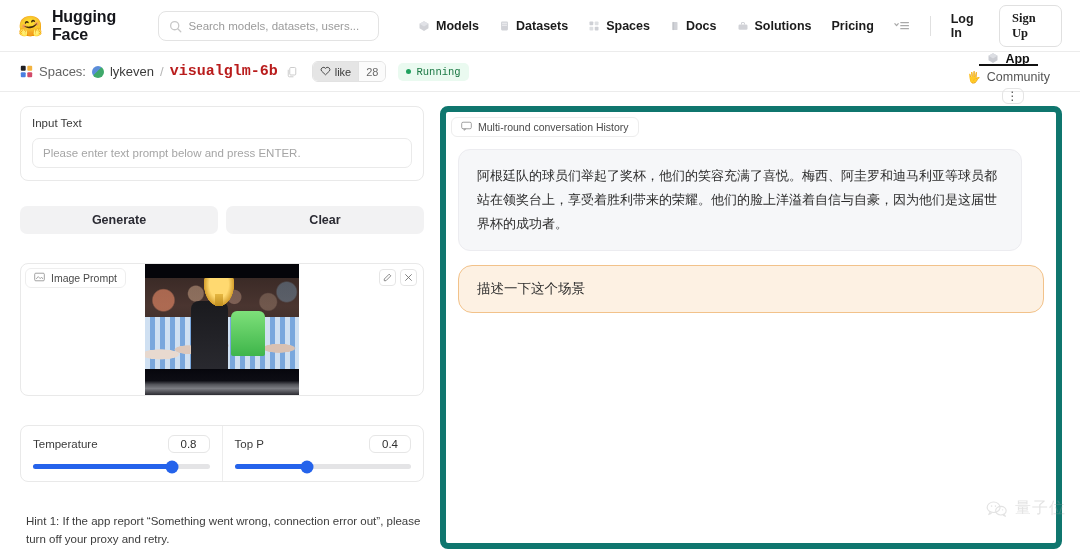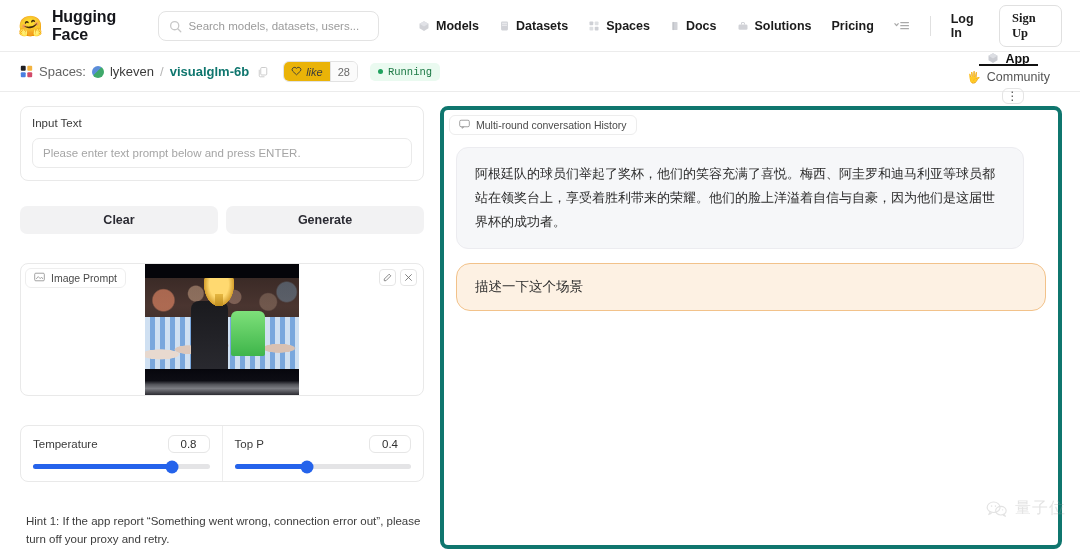--- a/index.html
+++ b/index.html
@@ -69,31 +69,31 @@
   .bc { display: flex; align-items: center; gap: 6px; font-size: 13px; }
   .bc-ic { width: 13px; height: 13px; }
   .bc-label { color: #656565; }
   .bc-avatar {
     width: 12px; height: 12px; border-radius: 50%;
     background: linear-gradient(135deg, #5b8dd9 0%, #5b8dd9 45%, #3fa96b 46%, #3fa96b 100%);
     display: inline-block;
   }
   .bc-user { color: #3b3b3b; }
   .bc-sep { color: #b5b5b5; }
-  .bc-repo { font-weight: bold; color: #0f766e; font-family: Liberation Sans, sans-serif; font-size: 13px; }
+  .bc-repo { font-weight: bold; color: #b91c1c; font-family: Liberation Mono, monospace; font-size: 15px; }
   .copy-ic { width: 12px; height: 12px; opacity: .45; cursor: pointer; margin-left: 2px; }
 
   .like-group {
     display: flex; align-items: center; margin-left: 14px;
     border: 1px solid #e2e2e2; border-radius: 6px; overflow: hidden; height: 21px;
   }
   .like-btn {
     display: flex; align-items: center; gap: 4px;
     padding: 0 7px; font-size: 11px; color: #3c3c3c; height: 100%;
-    cursor: pointer; background: #eab308; font-style: italic;
+    cursor: pointer; background: #e5e5e5;
   }
   .like-count {
     padding: 0 7px; font-size: 11px; color: #6a6a6a; height: 100%;
     display: flex; align-items: center; border-left: 1px solid #e2e2e2;
     background: #fbfbfb;
   }
   .status-pill {
     margin-left: 12px; display: flex; align-items: center; gap: 5px;
     background: #eafaf0; color: #1d7a46; border-radius: 5px;
     padding: 3px 8px; font-size: 10.5px;
@@ -247,21 +247,21 @@
     background: #2563eb; transform: translate(-50%, -50%); cursor: pointer;
   }
 
   .hint {
     font-size: 11.5px; color: #3c3c3c; line-height: 1.55;
     padding: 2px 2px 0 6px; max-width: 470px;
   }
 
   
   .chat-card {
-    height: 100%; border: 4px solid #0f766e; border-radius: 8px;
+    height: 100%; border: 6px solid #0f766e; border-radius: 8px;
     background: #fff; position: relative; padding: 4px;
   }
   .chat-tag {
     display: inline-flex; align-items: center; gap: 6px;
     background: #fff; border: 1px solid #ededed; border-radius: 6px;
     padding: 3px 9px; font-size: 10.5px; color: #4a4a4a;
     margin: 1px 0 12px 1px;
   }
   .bubble-row { padding: 0 8px; margin-bottom: 14px; }
   .bubble-user {
@@ -433,22 +433,22 @@
 <div class="app">
 
   <div class="col-left">
 
     <div class="card input-block">
       <div class="field-label">Input Text</div>
       <input class="text-input" type="text" placeholder="Please enter text prompt below and press ENTER." style="">
     </div>
 
     <div class="btn-row">
+      <button class="gr-btn">Generate</button>
       <button class="gr-btn">Clear</button>
-      <button class="gr-btn">Generate</button>
     </div>
 
     <div class="img-card">
       <div class="img-tag">
         <span>
           <svg viewBox="0 0 16 14" width="11" height="10">
               <rect x="1" y="1.5" width="14" height="11" rx="1.6" fill="none" stroke="#8e8e8e" stroke-width="1.2"></rect>
               <path d="m3 10 3.2-3.6L9 9.4l2-2.2 2 2.8" fill="none" stroke="#8e8e8e" stroke-width="1.1"></path>
             </svg>
         </span>

